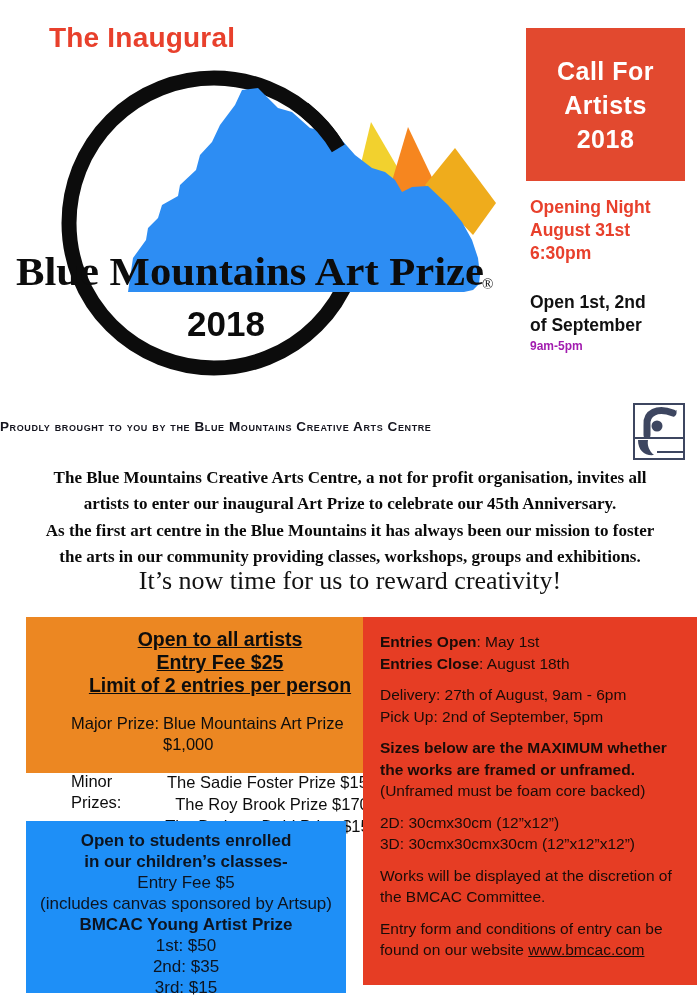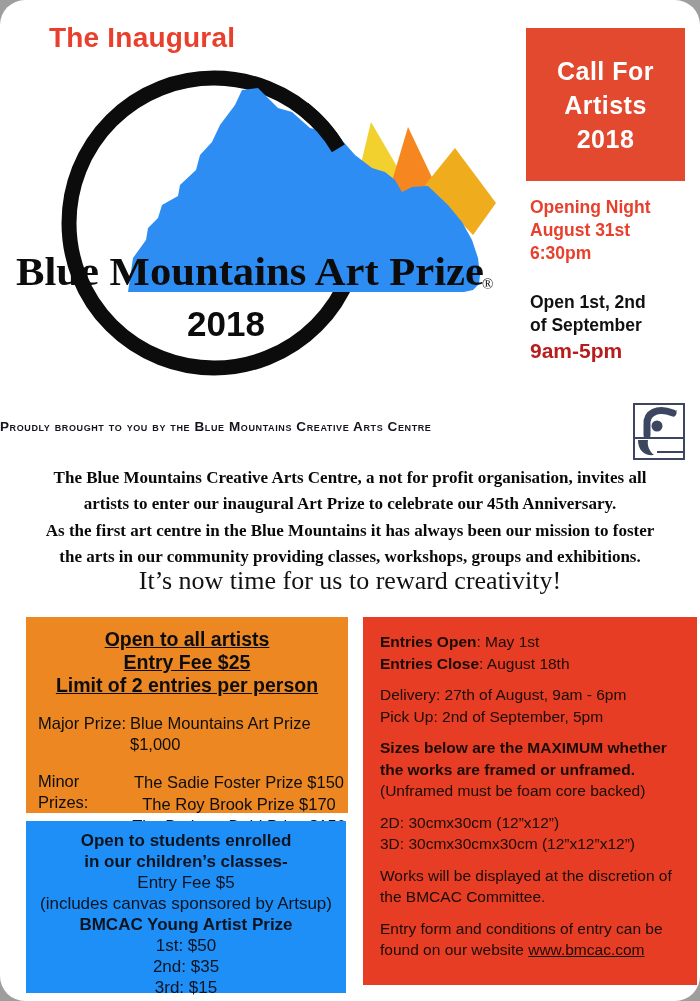--- a/index.html
+++ b/index.html
@@ -1,53 +1,53 @@
 <!DOCTYPE html>
 <html><head>
 <meta charset="utf-8">
 <style>
   html,body{margin:0;padding:0;background:#9e9e9e;}
   .poster{
     position:relative;width:700px;height:1001px;margin:0 auto;
     background:#ffffff;overflow:hidden;
-    font-family:"Liberation Sans", sans-serif;color:#000;border-radius:25px;
+    font-family:"Liberation Sans", sans-serif;color:#000;
   }
   .abs{position:absolute;}
   
   .kicker{left:49px;top:22px;font-size:28px;font-weight:bold;color:#e8402c;letter-spacing:.2px;}
   
   .call-box{left:526px;top:28px;width:159px;height:153px;background:#e2492f;
     display:flex;flex-direction:column;justify-content:center;align-items:center;text-align:right;}
   .call-box .line{color:#fff;font-weight:bold;font-size:25px;line-height:34px;letter-spacing:.5px;}
   
   .opening{left:530px;top:196px;color:#e8402c;font-weight:bold;font-size:17.5px;}
   .opening .line{line-height:23px;}
   .open-days{left:530px;top:291px;color:#111;font-weight:bold;font-size:17.5px;}
   .open-days .line{line-height:23px;}
-  .hours{left:530px;top:339px;color:#b91c1c;font-weight:bold;font-size:21px;}
+  .hours{left:530px;top:339px;color:#a21caf;font-weight:bold;font-size:12px;}
   
   .logo-svg{left:10px;top:70px;width:500px;height:310px;}
   .logo-title{font-family:"Liberation Serif", serif;font-weight:bold;font-size:41px;}
   .logo-year{font-family:"Liberation Sans", sans-serif;font-weight:bold;font-size:35px;}
   .logo-reg{font-family:"Liberation Serif", serif;font-size:15px;}
   
   .sponsor{left:0;top:419px;width:662px;text-align:left;
     font-size:13.5px;font-weight:bold;letter-spacing:.6px;color:#14141e;
     font-variant:small-caps;}
   .bmcac-icon{left:633px;top:403px;width:52px;height:57px;}
   
   .intro-p{left:30px;width:640px;text-align:center;
     font-family:"Liberation Serif", serif;font-weight:bold;font-size:17px;color:#0a0a0a;}
   .intro-p .line{line-height:26px;}
   .p1{top:465px;}
   .p2{top:518px;}
   .tagline{left:30px;top:566px;width:640px;text-align:center;
     font-family:"Liberation Serif", serif;font-size:26px;color:#111;}
   
-  .open-box{left:26px;top:617px;width:322px;height:196px;background:#ec8722;color:#0d0d0d;}
+  .open-box{left:26px;top:617px;width:322px;height:156px;background:#ec8722;color:#0d0d0d;padding-left:33px;}
   .open-box .heading{padding-top:11px;text-align:center;font-weight:bold;font-size:19.5px;}
   .open-box .heading .line{line-height:23px;text-decoration:underline;}
   .prize-row{display:flex;padding:0 0 0 12px;font-size:16.5px;line-height:21px;justify-content:space-between;}
   .prize-row .plabel{width:92px;flex:none;}
   .prize-row .pvalue{flex:1;}
   .major-row{margin-top:16px;}
   .minor-row{margin-top:16px;}
   .minor-row .pvalue .line{text-align:center;line-height:22px;white-space:nowrap;}
   
   .students-box{left:26px;top:821px;width:320px;height:172px;background:#1e8ff7;color:#0d1420;

